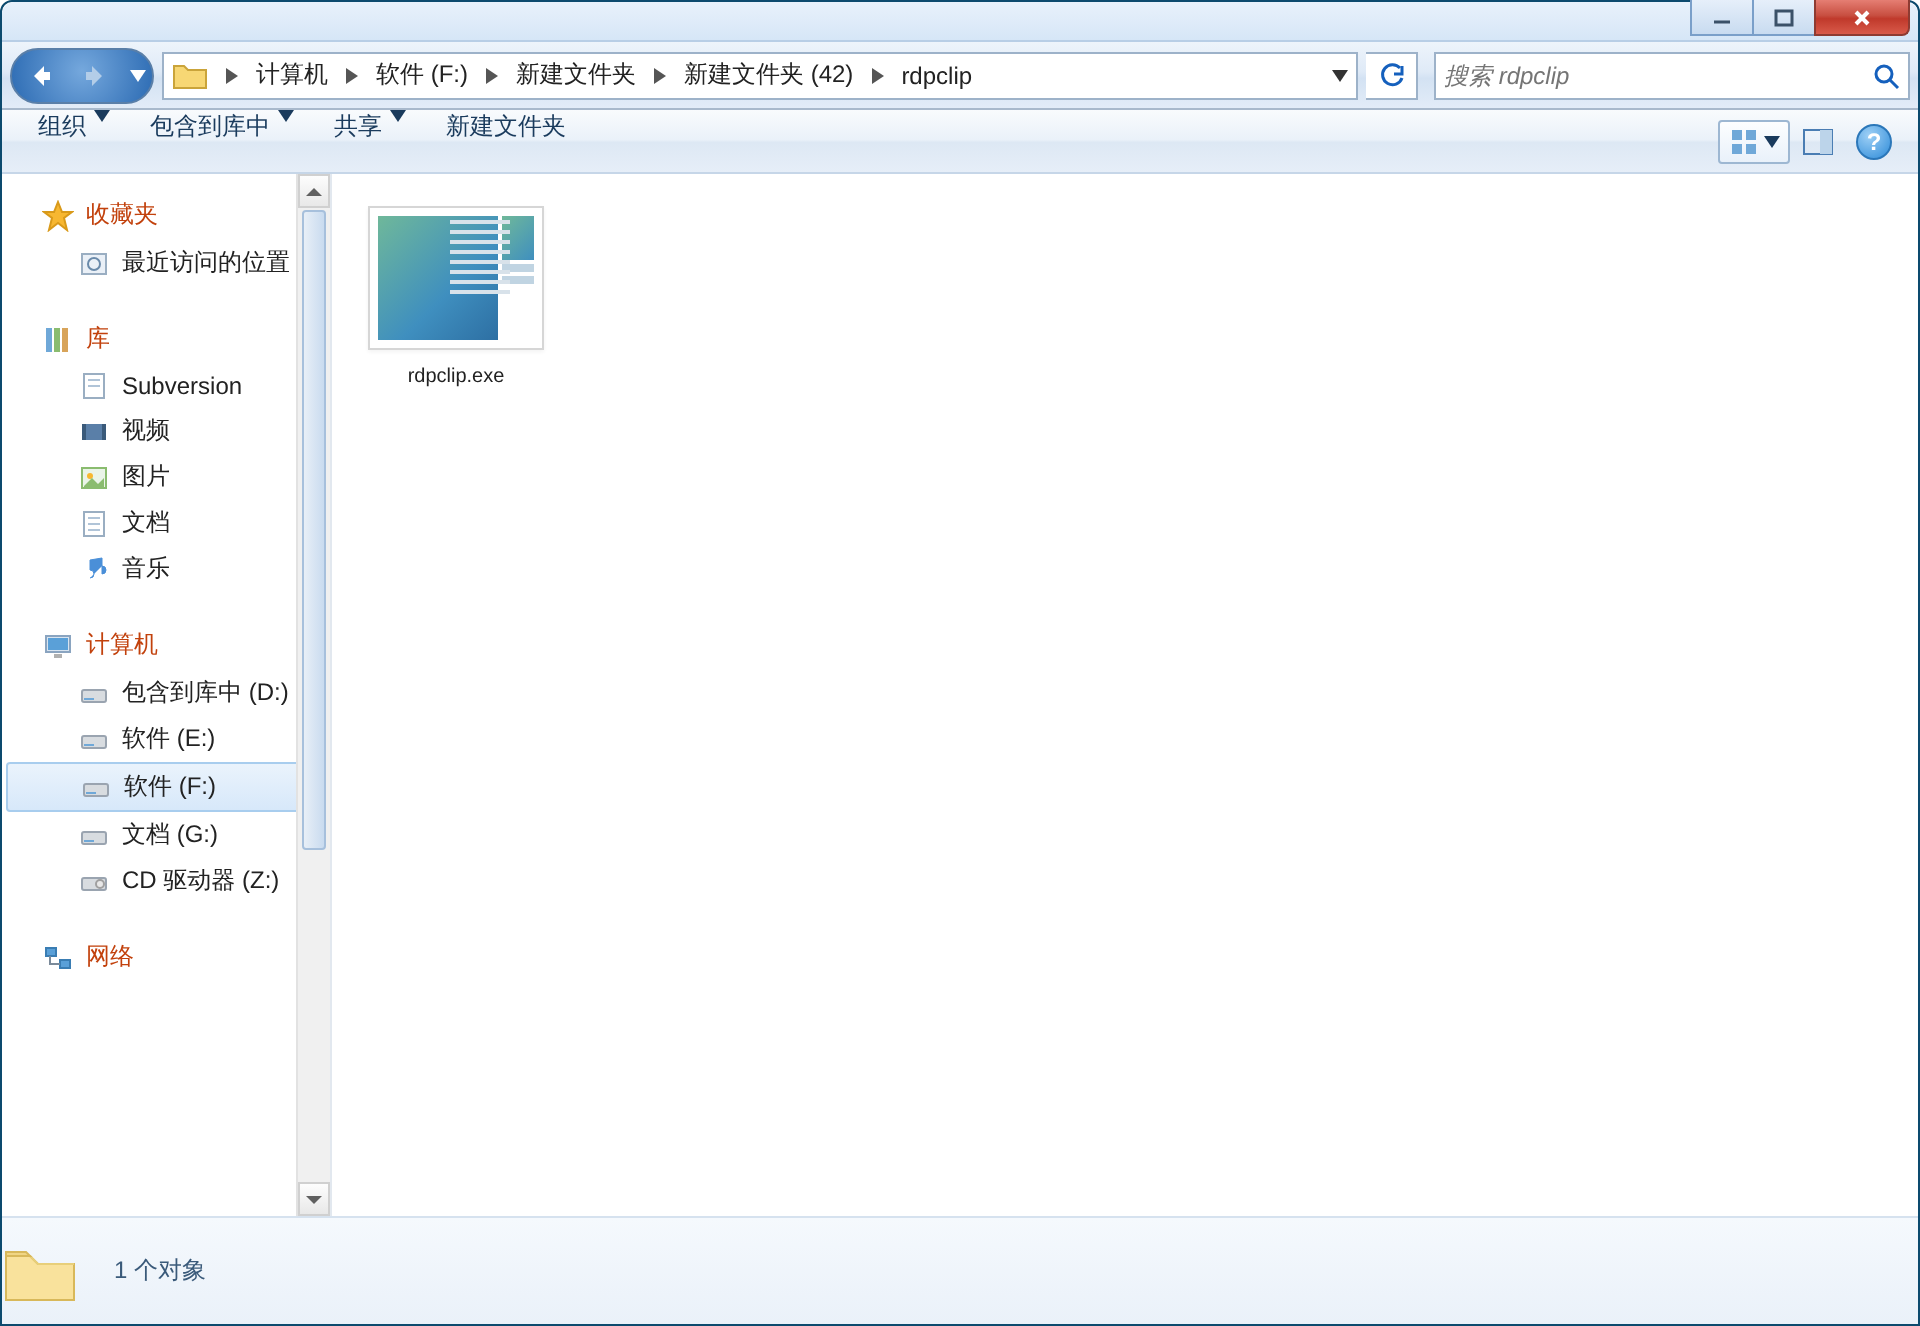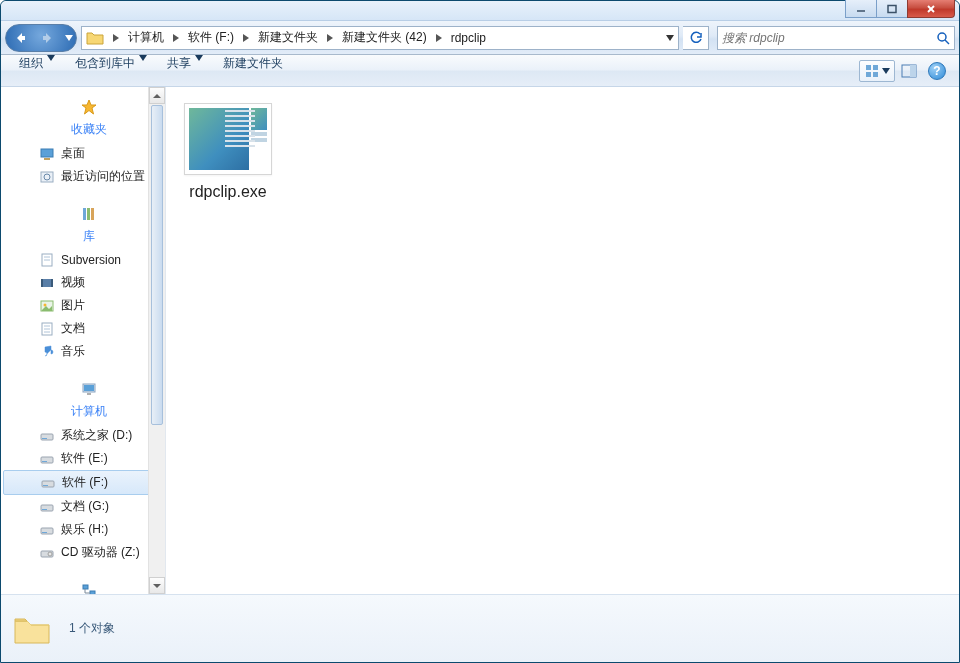--- a/index.html
+++ b/index.html
@@ -44,45 +44,45 @@
 .tb-iconbtn { width:36px; height:22px; display:flex; align-items:center; justify-content:center; gap:2px; border:1px solid transparent; border-radius:2px;}
 .tb-iconbtn.framed { border:1px solid #9db7d2; background:linear-gradient(#fdfeff,#e9f1fa);}
 .tb-iconbtn svg { width:16px; height:16px;}
 .tb-iconbtn .dd { width:8px; height:6px; fill:#1a3b5d;}
 .help-icon { width:18px; height:18px; border-radius:50%; background:radial-gradient(circle at 35% 30%, #9ed0f6, #2e8bd8); display:flex; align-items:center; justify-content:center; color:#fff; font-weight:bold; font-size:12px; border:1px solid #2b77b9;}
 
 
 .body { flex:1; display:flex; overflow:hidden; background:#fff;}
 .sidebar { width: 165px; border-right:1px solid #e2e8ef; overflow-y:auto; background:#fff; position:relative;}
 .sidebar-inner { padding: 8px 0 8px 0;}
-.side-group-title { display:flex; align-items:center; gap:6px; padding:4px 8px 4px 20px; color:#3b82f6;flex-direction:column;}
+.side-group-title { display:flex; align-items:center; gap:6px; padding:4px 8px 4px 20px; color:#c2410c;}
 .side-item { display:flex; align-items:center; gap:6px; padding:3px 8px 3px 38px; color:#222; white-space:nowrap;}
 .side-item.selected { background:linear-gradient(#eaf3fc,#d7e8fa); border:1px solid #a8cdee; border-radius:2px; margin:0 2px; padding-left:36px;}
 .side-item .icon, .side-group-title .icon { width:16px; height:16px; flex-shrink:0;}
 .side-spacer { height:14px;}
 .side-scroll-track { position:absolute; right:0; top:0; bottom:0; width:17px; background:#f0f0f0; border-left:1px solid #e2e2e2; display:flex; flex-direction:column;}
 .side-scroll-btn { height:17px; display:flex; align-items:center; justify-content:center; background:linear-gradient(#fdfdfd,#e8e8e8); border:1px solid #d0d0d0;}
 .side-scroll-btn svg{width:8px;height:8px;fill:#606060;}
 .side-scroll-thumb { margin:1px 2px; flex:0 0 320px; background:linear-gradient(to right,#e8eff7,#c9dbef); border:1px solid #a7c0dc; border-radius:2px;}
 .side-scroll-space { flex:1;}
 
 .content { flex:1; background:#fff; overflow:auto; padding:16px 12px;}
 .file-item { width:100px; display:flex; flex-direction:column; align-items:center; gap:8px;}
 .file-thumb { width:88px; height:72px; border:1px solid #d6d6d6; background:#fff; display:flex; padding:4px; gap:2px; position:relative; box-shadow:0 1px 2px rgba(0,0,0,0.05);}
 .file-thumb .big { flex:1; background:linear-gradient(135deg,#6fb89a 0%, #3f8fbf 60%, #2d6fa3 100%);}
 .file-thumb .small { width:16px; display:flex; flex-direction:column; gap:2px;}
 .file-thumb .small div:first-child { height:22px; background:linear-gradient(135deg,#6fb89a,#3f8fbf);}
 .file-thumb .small div:nth-child(2) { height:4px; background:#c0d4e2;}
 .file-thumb .small div:nth-child(3) { height:4px; background:#c0d4e2;}
 .file-thumb .lines { position:absolute; left:40px; top:6px; width:30px; height:60px; display:flex; flex-direction:column; gap:3px;}
 .file-thumb .lines span { height:2px; background:#d8e2ea; display:block;}
-.file-name { text-align:center; color:#222; font-size:16px;}
-
-
-.statusbar { height:68px; border-top:1px solid #d6e2ef; background:linear-gradient(#f5f9fd,#eaf1f9); display:flex; align-items:center; padding:0 12px; gap:18px;}
+.file-name { text-align:center; color:#222; font-size:10px;}
+
+
+.statusbar { height:54px; border-top:1px solid #d6e2ef; background:linear-gradient(#f5f9fd,#eaf1f9); display:flex; align-items:center; padding:0 0; gap:18px;}
 .status-icon { width:38px; height:32px;}
 .status-text { color:#3a5a7a; font-size:12px;}
 
 
 .folder-svg { fill:#f7d774;}
 </style>
 </head>
 <body>
 
 <div class="window">
@@ -235,27 +235,20 @@
       <div class="sidebar-inner">
 
         <div class="side-group-title">
           <span class="icon"><svg viewBox="0 0 16 16">
                 <path d="M8 1 L10 6 L15 6 L11 9 L12.5 15 L8 11.5 L3.5 15 L5 9 L1 6 L6 6 Z" fill="#f7b731" stroke="#d99a1a"></path>
               </svg></span>
           <span>收藏夹</span>
         </div>
         <div class="side-item">
           <span class="icon"><svg viewBox="0 0 16 16">
-                <rect x="2" y="3" width="12" height="8" fill="#5aa0d8" stroke="#3a7db3"></rect>
-                <rect x="5" y="12" width="6" height="2" fill="#c0a060"></rect>
-              </svg></span>
-          <span>桌面</span>
-        </div>
-        <div class="side-item">
-          <span class="icon"><svg viewBox="0 0 16 16">
                 <rect x="2" y="3" width="12" height="10" fill="#eaf0f7" stroke="#9aaec2"></rect>
                 <circle cx="8" cy="8" r="3" fill="none" stroke="#6a8aaa"></circle>
               </svg></span>
           <span>最近访问的位置</span>
         </div>
 
         <div class="side-spacer"></div>
 
         <div class="side-group-title">
           <span class="icon"><svg viewBox="0 0 16 16">
@@ -313,21 +306,21 @@
                 <rect x="3" y="4" width="10" height="6" fill="#5aa0d8"></rect>
                 <rect x="6" y="12" width="4" height="2" fill="#b0b0b0"></rect>
               </svg></span>
           <span>计算机</span>
         </div>
         <div class="side-item">
           <span class="icon"><svg viewBox="0 0 16 16">
                 <rect x="2" y="6" width="12" height="6" fill="#d8dce0" stroke="#9aa4b0" rx="1"></rect>
                 <rect x="3" y="10" width="5" height="1" fill="#6fa8d8"></rect>
               </svg></span>
-          <span>系统之家 (D:)</span>
+          <span>包含到库中 (D:)</span>
         </div>
         <div class="side-item">
           <span class="icon"><svg viewBox="0 0 16 16">
                 <rect x="2" y="6" width="12" height="6" fill="#d8dce0" stroke="#9aa4b0" rx="1"></rect>
                 <rect x="3" y="10" width="5" height="1" fill="#6fa8d8"></rect>
               </svg></span>
           <span>软件 (E:)</span>
         </div>
         <div class="side-item selected">
           <span class="icon"><svg viewBox="0 0 16 16">
@@ -335,27 +328,20 @@
                 <rect x="3" y="10" width="5" height="1" fill="#6fa8d8"></rect>
               </svg></span>
           <span>软件 (F:)</span>
         </div>
         <div class="side-item">
           <span class="icon"><svg viewBox="0 0 16 16">
                 <rect x="2" y="6" width="12" height="6" fill="#d8dce0" stroke="#9aa4b0" rx="1"></rect>
                 <rect x="3" y="10" width="5" height="1" fill="#6fa8d8"></rect>
               </svg></span>
           <span>文档 (G:)</span>
-        </div>
-        <div class="side-item">
-          <span class="icon"><svg viewBox="0 0 16 16">
-                <rect x="2" y="6" width="12" height="6" fill="#d8dce0" stroke="#9aa4b0" rx="1"></rect>
-                <rect x="3" y="10" width="5" height="1" fill="#6fa8d8"></rect>
-              </svg></span>
-          <span>娱乐 (H:)</span>
         </div>
         <div class="side-item">
           <span class="icon"><svg viewBox="0 0 16 16">
                 <rect x="2" y="6" width="12" height="6" fill="#d8dce0" stroke="#9aa4b0" rx="1"></rect>
                 <circle cx="11" cy="9" r="2" fill="#e8e8e8" stroke="#a0a0a0"></circle>
               </svg></span>
           <span>CD 驱动器 (Z:)</span>
         </div>
 
         <div class="side-spacer"></div>

